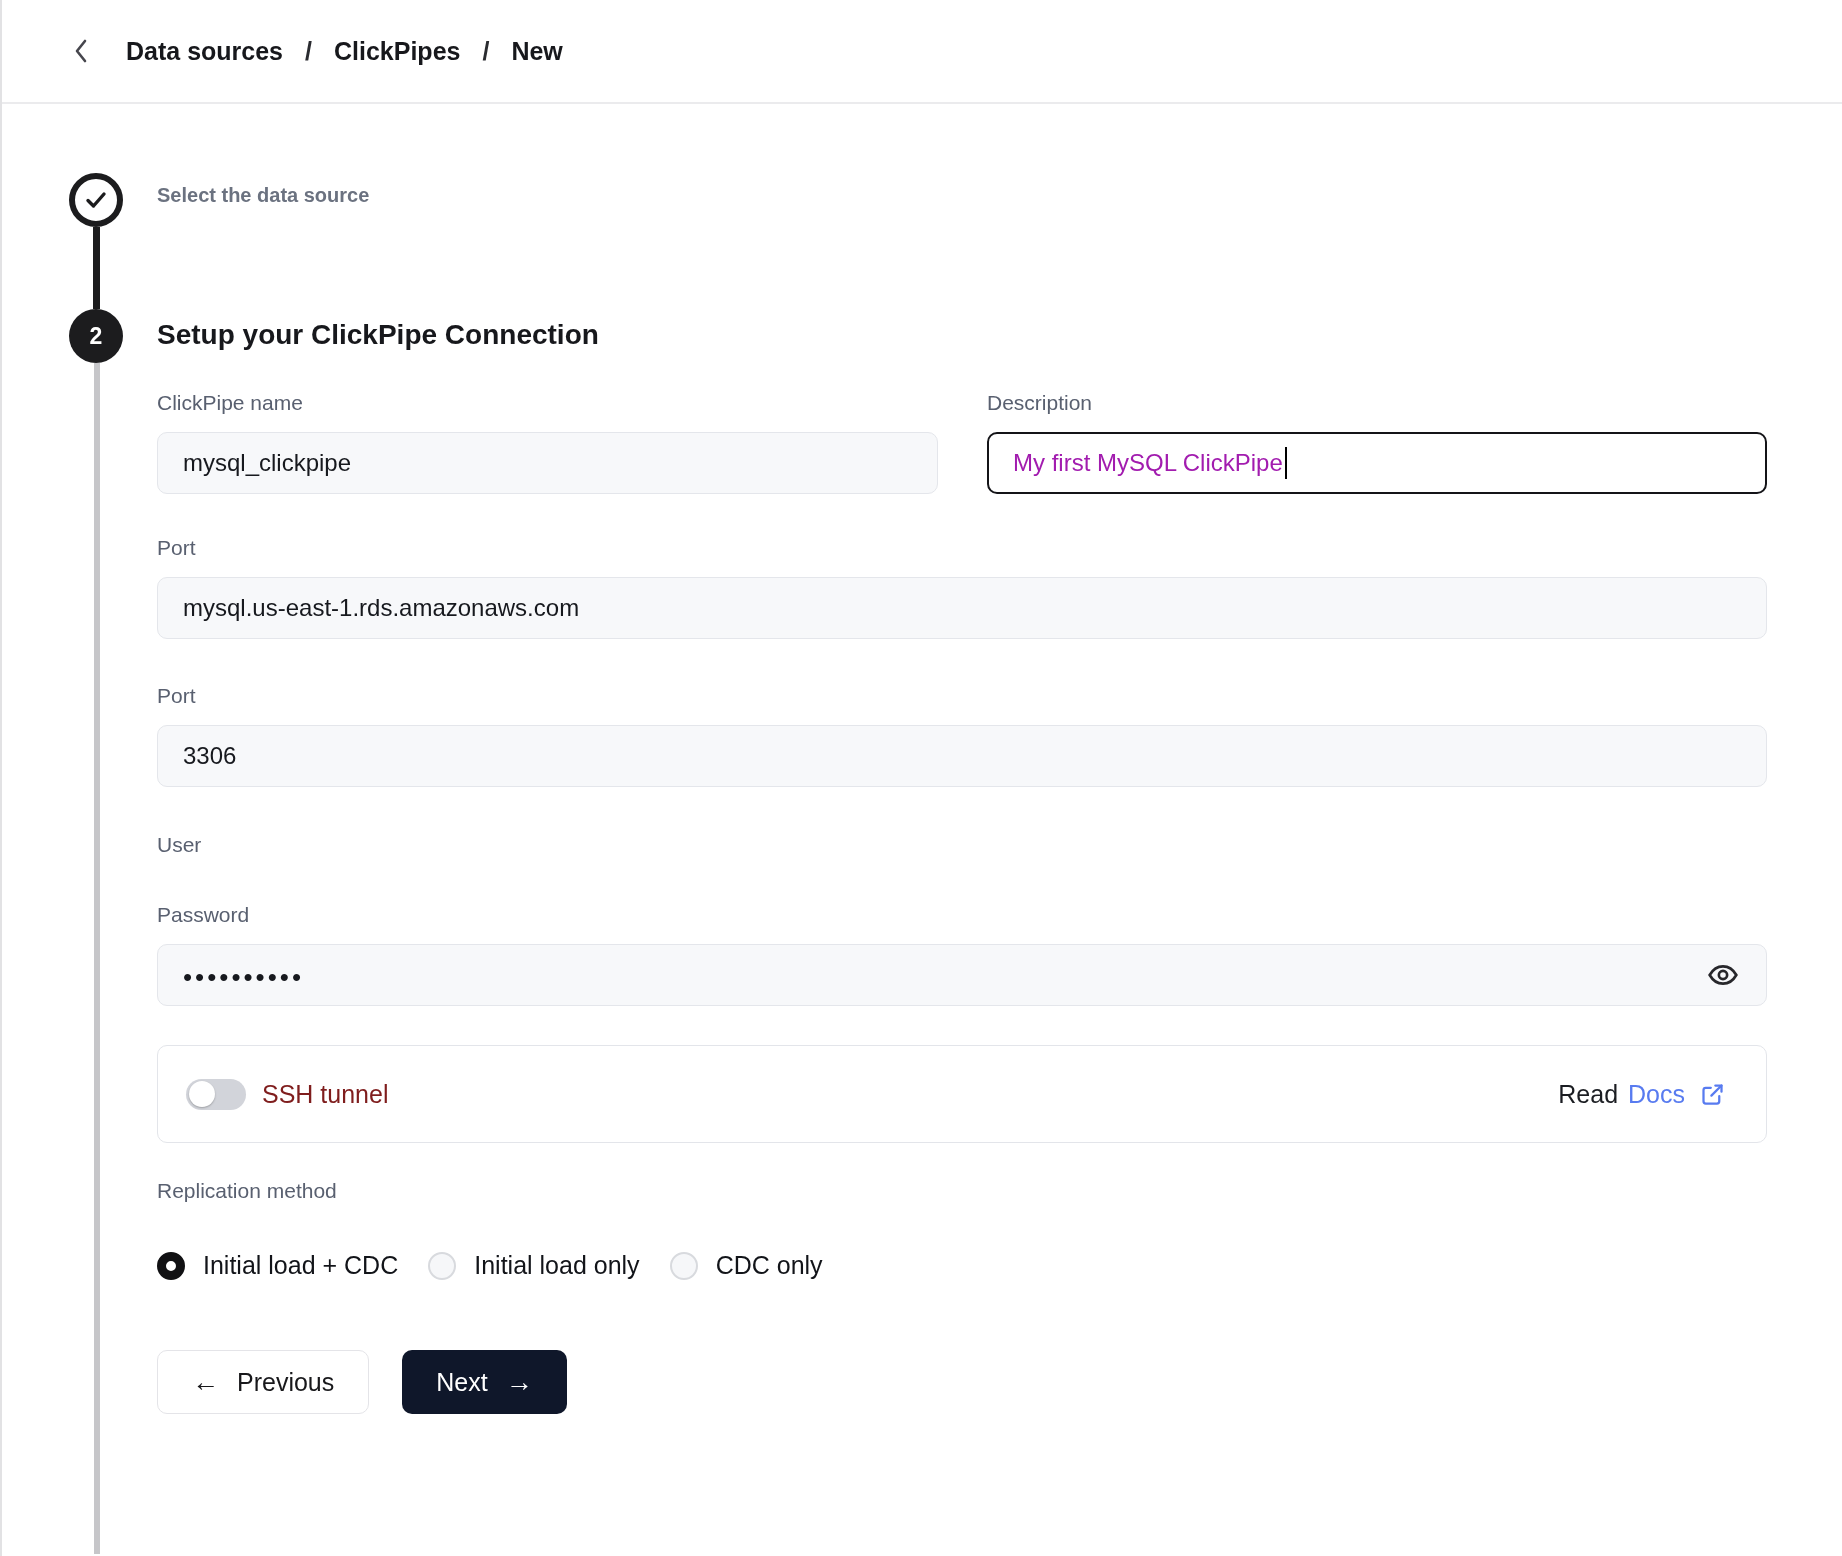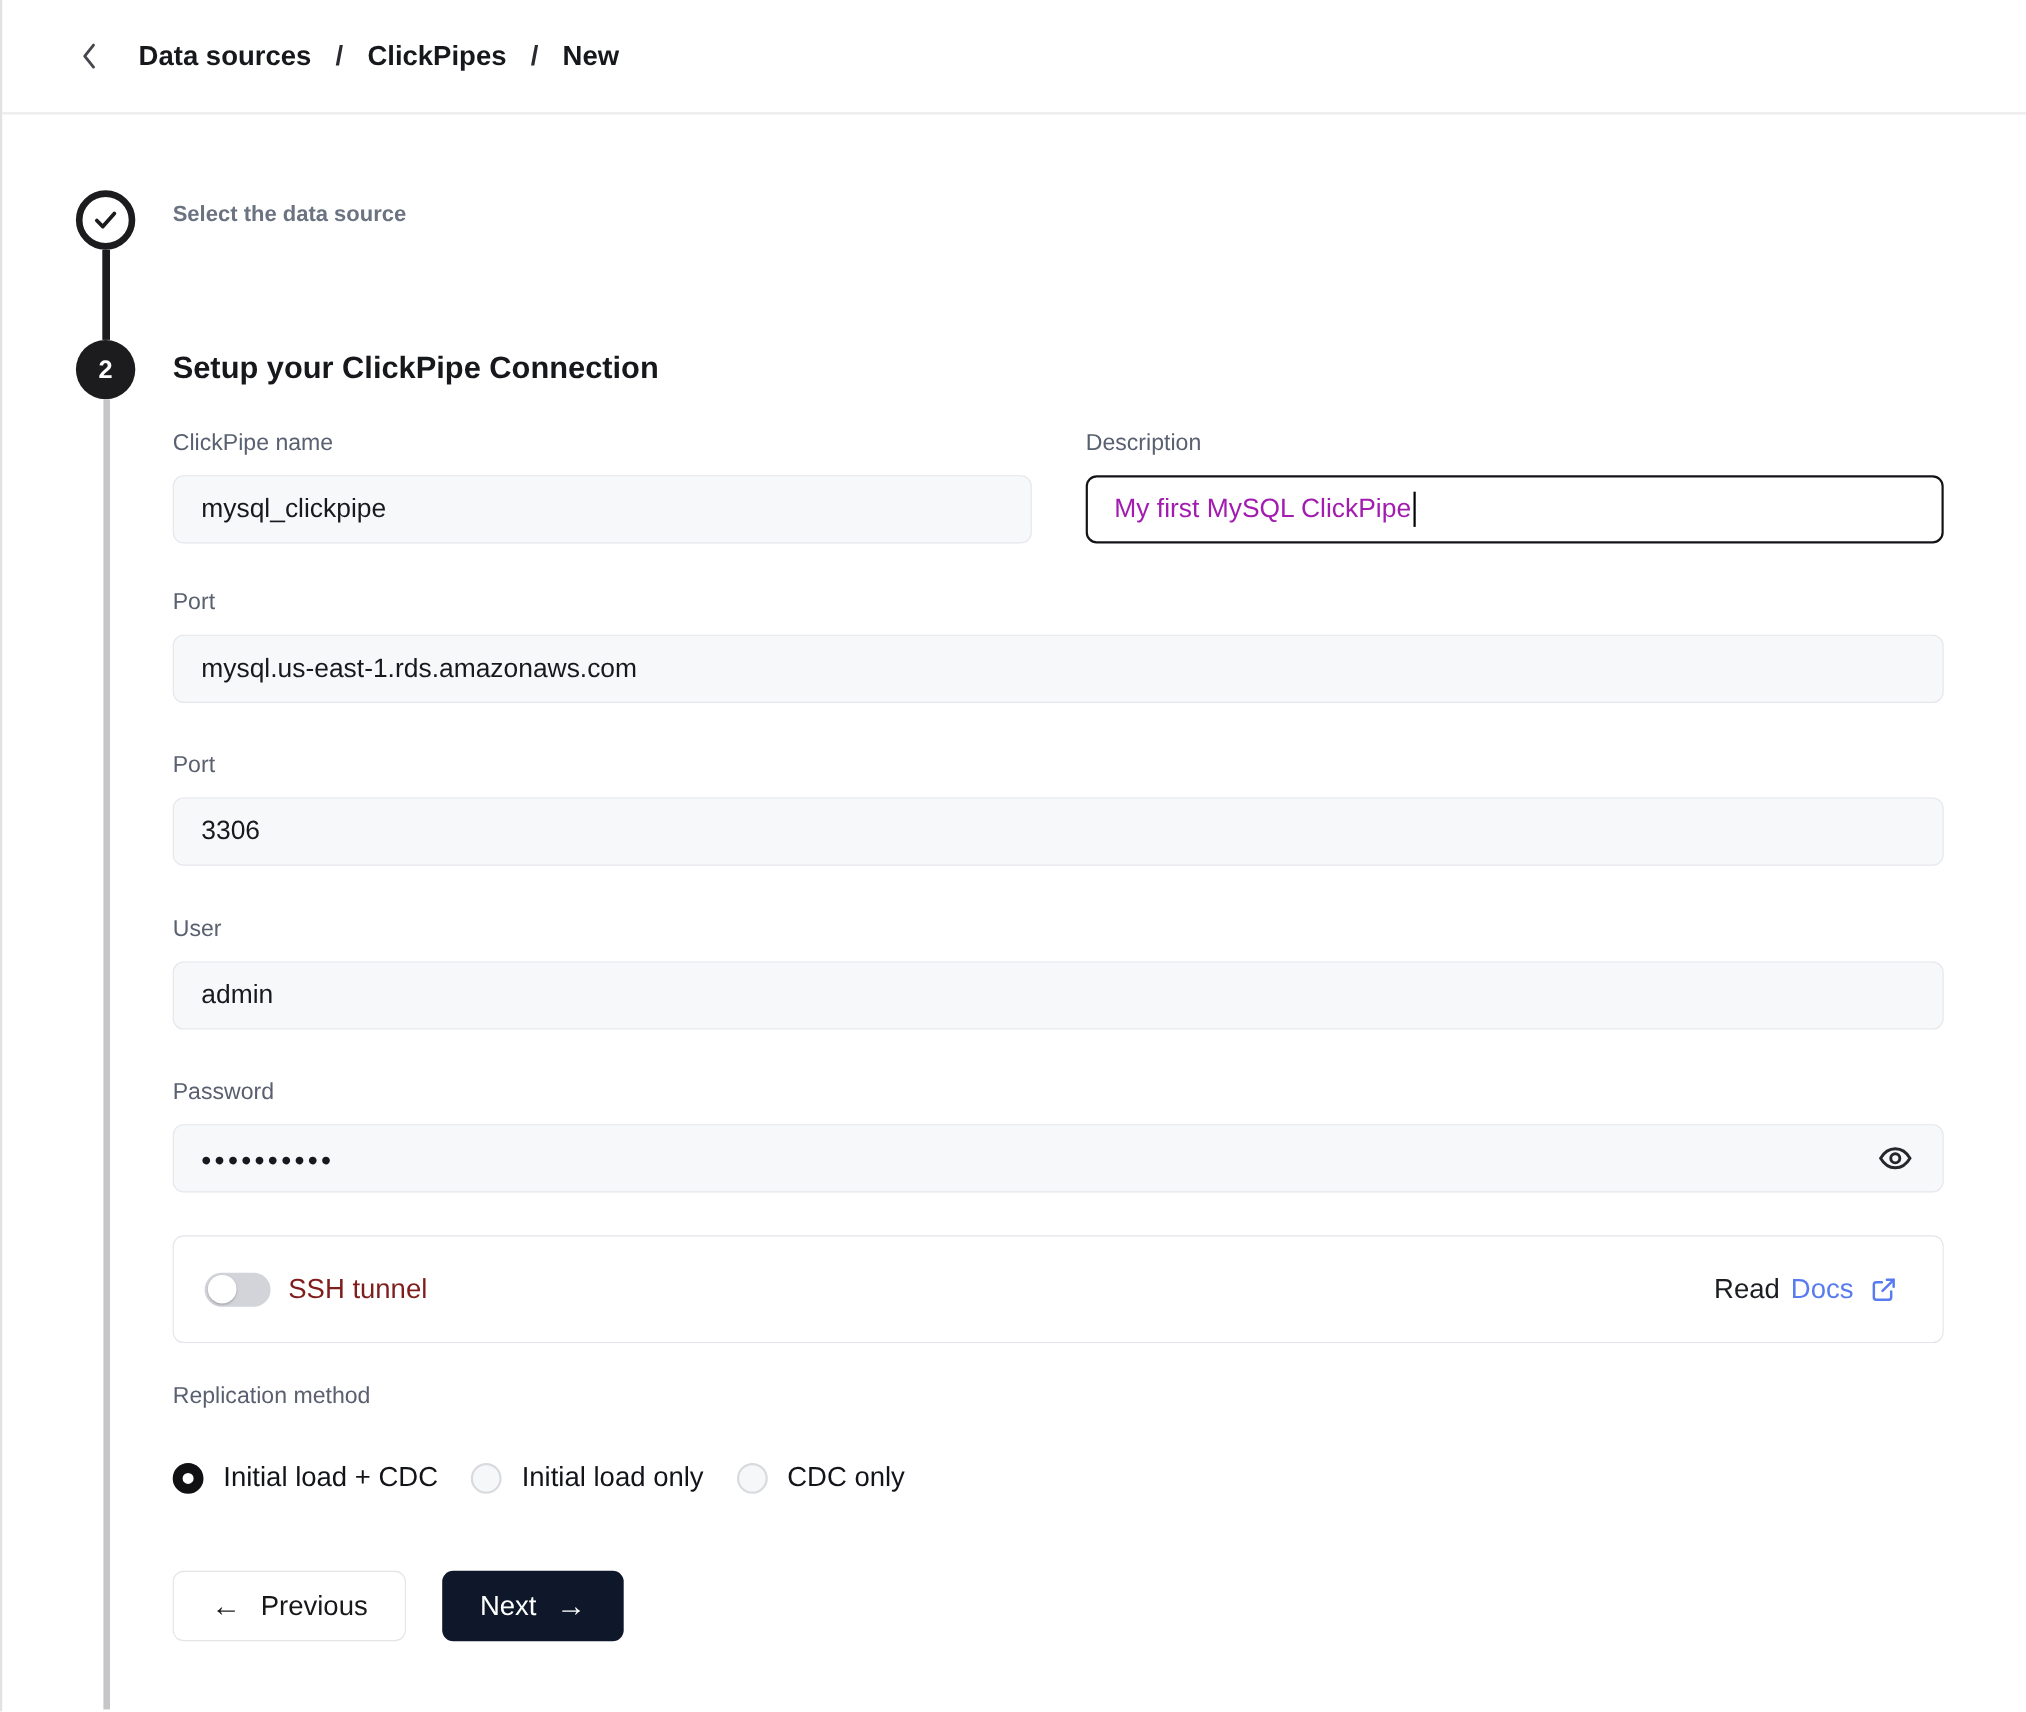--- a/index.html
+++ b/index.html
@@ -126,21 +126,20 @@
         <input class="text-input" type="text" value="mysql.us-east-1.rds.amazonaws.com" style="">
       </div>
 
       <div class="mt-port">
         <div class="field-label">Port</div>
         <input class="text-input" type="text" value="3306" style="">
       </div>
 
       <div class="mt-user">
         <div class="field-label">User</div>
-        <input class="text-input" type="text" value="admin" style="">
       </div>
 
       <div class="mt-pass">
         <div class="field-label">Password</div>
         <div class="pw-wrap">
           <input class="text-input pw-input" type="text" value="••••••••••" style="">
           <button class="eye-btn">
             <svg width="32" height="32" viewBox="0 0 24 24" fill="none" stroke="#27272b" stroke-width="2">
                 <path d="M2 12c2.4-4.2 5.7-6.5 10-6.5S19.6 7.8 22 12c-2.4 4.2-5.7 6.5-10 6.5S4.4 16.2 2 12z"></path>
                 <circle cx="12" cy="12" r="3.1"></circle>

